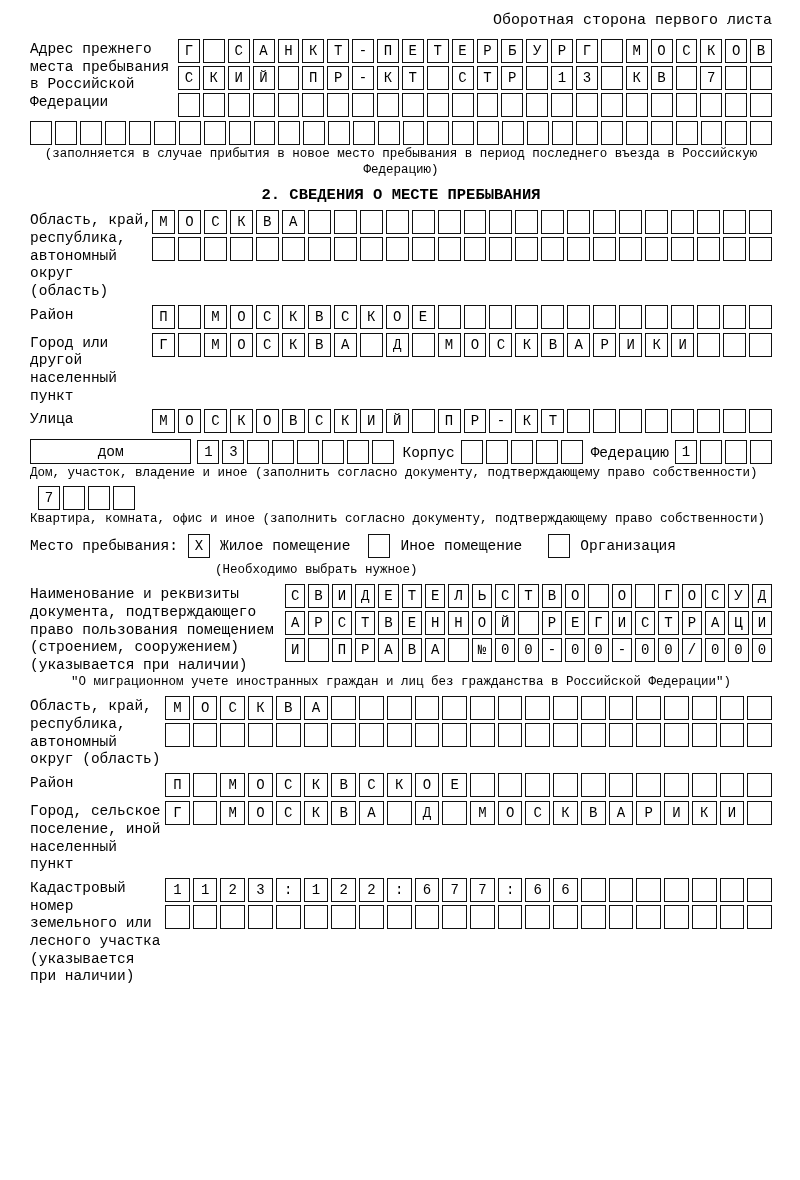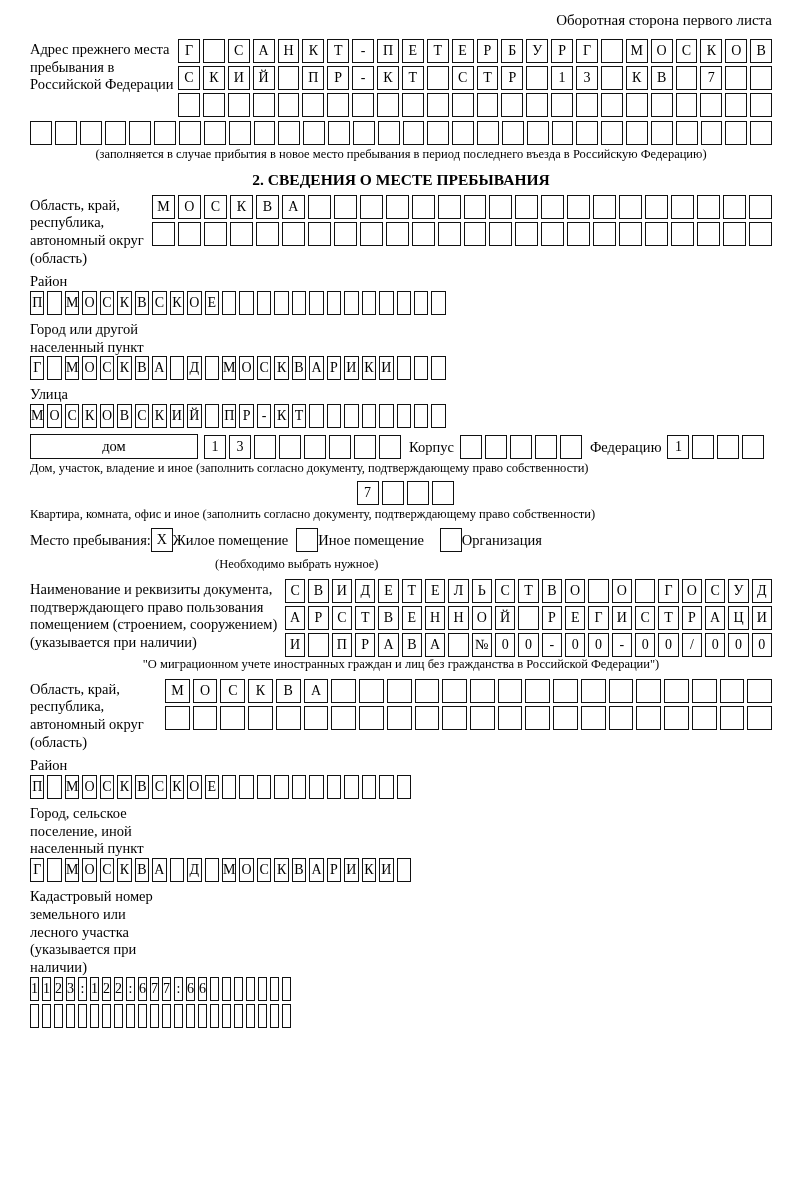--- a/index.html
+++ b/index.html
@@ -1,21 +1,21 @@
 <!DOCTYPE html>
 <html><head>
 <meta charset="utf-8">
 <style>
   html,body{margin:0;padding:0;background:#fff;}
   .page{
     position:relative;
     width:790px;height:1180px;
     box-sizing:border-box;
     padding:8px 18px 0 30px;
-    font-family:Liberation Serif, serif;
+    font-family:Liberation Mono, monospace;
     color:#000;
     overflow:hidden;
   }
   .hdr{ text-align:right; font-size:15px; margin:4px 0 10px 0; }
 
   .frow{ display:flex; align-items:flex-start; }
   .lbl{ font-size:14.5px; line-height:1.22; padding-top:2px; }
   .lbl-w148{ width:148px; flex:none;}
   .lbl-w122{ width:122px; flex:none;}
   .lbl-w255{ width:255px; flex:none;}
@@ -39,27 +39,27 @@
   .widebox{
     border:1.6px solid #111; box-sizing:border-box; height:25px;
     display:flex;align-items:center;justify-content:center;font-size:14.5px;
   }
   .inline-cells{ display:flex; gap:3px; }
   .inline-cells .cell{ width:22px; flex:none;}
   .mini-lbl{ font-size:14.5px; padding:2px 6px 0 8px; white-space:nowrap;}
 
   .chk{ width:22px; height:24px; border:1.6px solid #111; box-sizing:border-box;
     display:flex;align-items:center;justify-content:center;font-size:14px; flex:none;}
-  .stay-row{ display:flex; align-items:center; font-size:14.5px; margin-top:6px;}
+  .stay-row{ display:flex; align-items:center; gap:10px; font-size:14.5px; margin-top:6px;}
 
   .stamp-wrap{ width:395px; margin-left:auto; margin-top:6px;}
   .stamp-box{ width:375px; height:178px; border:2px solid #111; box-sizing:border-box; margin-left:20px;}
   .stamp-note{ font-size:13px; text-align:center; line-height:1.3; margin-top:4px; width:395px;}
 
-  .mt2{margin-top:2px;} .mt4{margin-top:4px;flex-direction:column;} .mt6{margin-top:6px;} .mt8{margin-top:8px;}
+  .mt2{margin-top:2px;} .mt4{margin-top:4px;} .mt6{margin-top:6px;} .mt8{margin-top:8px;}
 </style>
 </head>
 <body>
 
 <div class="page">
 
   <div class="hdr">Оборотная сторона первого листа</div>
 
   <div class="frow">
     <div class="lbl lbl-w148">Адрес прежнего места пребывания в Российской Федерации</div>

